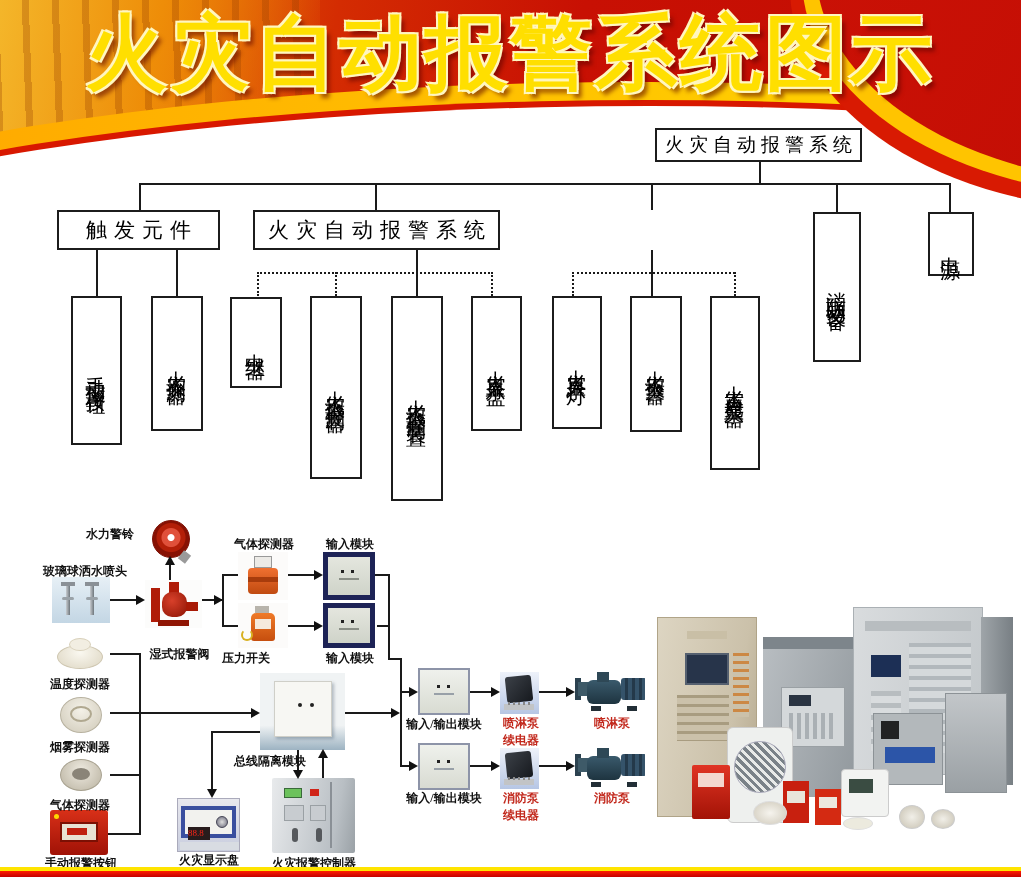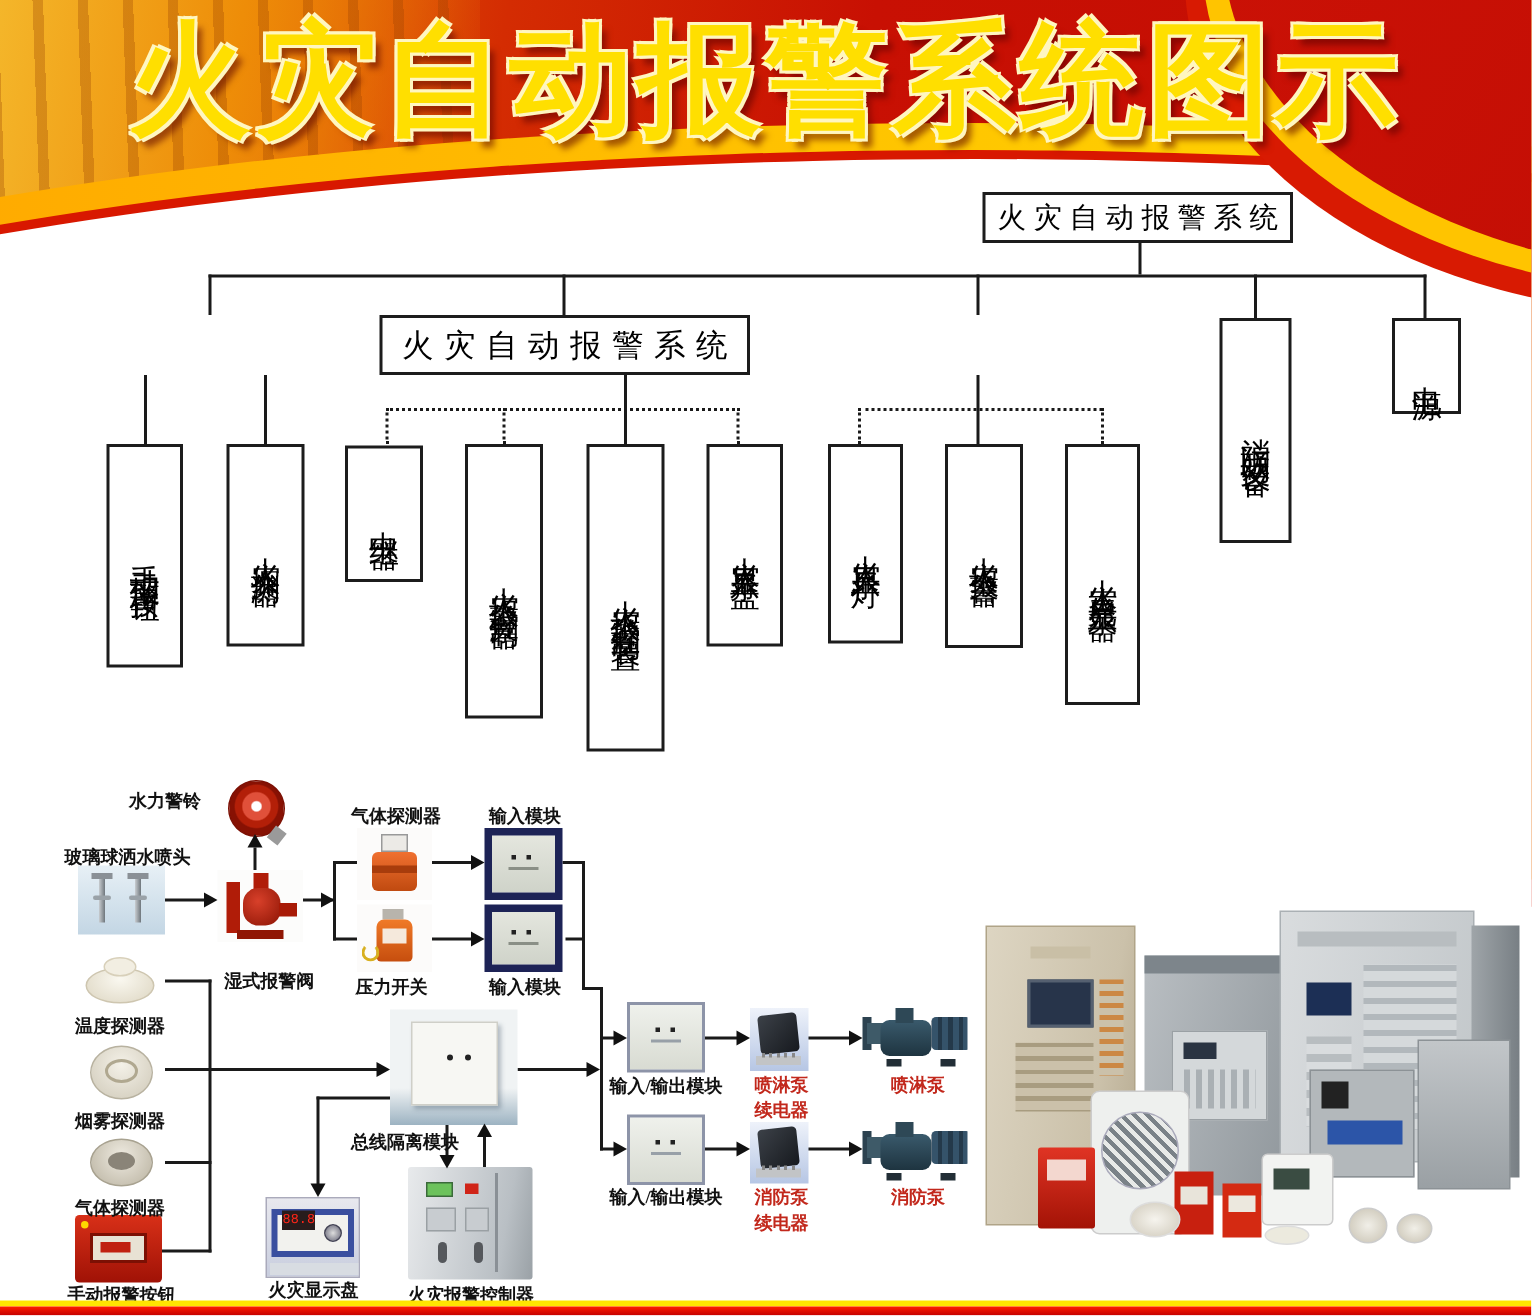--- a/index.html
+++ b/index.html
@@ -84,20 +84,21 @@
   <div class="dh" style="left:257px;top:272px;width:236px"></div>
   <div class="dv" style="left:257px;top:272px;height:24px"></div>
   <div class="dv" style="left:335px;top:272px;height:24px"></div>
   <div class="dv" style="left:491px;top:272px;height:24px"></div>
   <div class="lv" style="left:651px;top:250px;height:46px"></div>
   <div class="dh" style="left:572px;top:272px;width:163px"></div>
   <div class="dv" style="left:572px;top:272px;height:24px"></div>
   <div class="dv" style="left:734px;top:272px;height:24px"></div>
 
   <div class="box" style="left:655px;top:128px;width:207px;height:34px;font-size:19px;letter-spacing:5px;text-indent:5px">火灾自动报警系统</div>
+  <div class="box" style="left:57px;top:210px;width:163px;height:40px">触发元件</div>
   <div class="box" style="left:253px;top:210px;width:247px;height:40px">火灾自动报警系统</div>
   <div class="box vbox" style="left:813px;top:212px;width:48px;height:150px">消防联动设备</div>
   <div class="box vbox" style="left:928px;top:212px;width:46px;height:64px">电源</div>
   <div class="box vbox" style="left:71px;top:296px;width:51px;height:149px">手动报警按钮</div>
   <div class="box vbox" style="left:151px;top:296px;width:52px;height:135px">火灾探测器</div>
   <div class="box vbox" style="left:230px;top:297px;width:52px;height:91px">中继器</div>
   <div class="box vbox" style="left:310px;top:296px;width:52px;height:183px">火灾报警控制器</div>
   <div class="box vbox" style="left:391px;top:296px;width:52px;height:205px">火灾报警控制装置</div>
   <div class="box vbox" style="left:471px;top:296px;width:51px;height:135px">火灾显示盘</div>
   <div class="box vbox" style="left:552px;top:296px;width:50px;height:133px">火灾显示灯</div>
@@ -208,21 +209,21 @@
     <div style="left:4px;top:4px;width:5px;height:5px;border-radius:50%;background:#ffd800"></div>
   </div>
   <div class="ph" style="left:260px;top:673px;width:85px;height:77px;background:linear-gradient(180deg,#f0f3f4 0 68%,#9db3c2)">
     <div style="left:14px;top:8px;width:58px;height:56px;background:#f7f7f3;border:1px solid #cfcfc8;box-shadow:2px 2px 3px rgba(60,80,100,.35)"></div>
     <div style="left:38px;top:30px;width:4px;height:4px;background:#222;border-radius:50%"></div>
     <div style="left:50px;top:30px;width:4px;height:4px;background:#222;border-radius:50%"></div>
   </div>
   <div class="ph" style="left:177px;top:798px;width:63px;height:54px;background:linear-gradient(#e8e8ee,#c8cdde);border:1px solid #aab">
     <div style="left:3px;top:7px;width:55px;height:32px;background:#3a4f9f"></div>
     <div style="left:7px;top:11px;width:47px;height:24px;background:#f2f2ee"></div>
-    <div style="left:10px;top:8px;width:22px;height:13px;background:#281c1c;color:#ff2518;font-family:Liberation Mono, monospace;font-size:9px;line-height:13px;text-align:right">88.8</div>
+    <div style="left:10px;top:28px;width:22px;height:13px;background:#281c1c;color:#ff2518;font-family:Liberation Serif, serif;font-size:9px;line-height:13px;text-align:left">88.8</div>
     <div style="left:38px;top:17px;width:12px;height:12px;border-radius:50%;border:1px solid #445;background:radial-gradient(#ddd,#667)"></div>
     <div style="left:2px;top:43px;width:59px;height:8px;background:#d8dce2"></div>
   </div>
   <div class="ph" style="left:272px;top:778px;width:83px;height:75px;border-radius:2px;background:linear-gradient(100deg,#e8eaec,#b9bfc4 75%,#9aa1a6)">
     <div style="left:58px;top:4px;width:2px;height:66px;background:#8a9096"></div>
     <div style="left:12px;top:10px;width:18px;height:10px;background:#6cc25c;border:1px solid #3a6a3a"></div>
     <div style="left:38px;top:11px;width:9px;height:7px;background:#d02418"></div>
     <div style="left:12px;top:27px;width:20px;height:16px;background:#c8ccd0;border:1px solid #9aa0a4"></div>
     <div style="left:38px;top:27px;width:16px;height:16px;background:#c8ccd0;border:1px solid #9aa0a4"></div>
     <div style="left:20px;top:50px;width:6px;height:14px;border-radius:3px;background:#55585c"></div>
@@ -265,21 +266,21 @@
     <div style="left:46px;top:12px;width:26px;height:22px;border-radius:3px;background:repeating-linear-gradient(90deg,#35536a 0 4px,#24394a 4px 7px)"></div>
     <div style="left:16px;top:40px;width:10px;height:5px;background:#222e36"></div>
     <div style="left:52px;top:40px;width:10px;height:5px;background:#222e36"></div>
   </div>
 
   <div class="lbl" style="left:75px;top:527px;width:70px">水力警铃</div>
   <div class="lbl" style="left:35px;top:564px;width:100px">玻璃球洒水喷头</div>
   <div class="lbl" style="left:142px;top:647px;width:75px">湿式报警阀</div>
   <div class="lbl" style="left:233px;top:537px;width:62px">气体探测器</div>
   <div class="lbl" style="left:325px;top:537px;width:50px">输入模块</div>
-  <div class="lbl" style="left:236px;top:651px;width:50px">压力开关</div>
+  <div class="lbl" style="left:221px;top:651px;width:50px">压力开关</div>
   <div class="lbl" style="left:325px;top:651px;width:50px">输入模块</div>
   <div class="lbl" style="left:49px;top:677px;width:62px">温度探测器</div>
   <div class="lbl" style="left:49px;top:740px;width:62px">烟雾探测器</div>
   <div class="lbl" style="left:49px;top:798px;width:62px">气体探测器</div>
   <div class="lbl" style="left:45px;top:856px;width:72px">手动报警按钮</div>
   <div class="lbl" style="left:232px;top:754px;width:76px">总线隔离模块</div>
   <div class="lbl" style="left:178px;top:853px;width:62px">火灾显示盘</div>
   <div class="lbl" style="left:271px;top:856px;width:86px">火灾报警控制器</div>
   <div class="lbl" style="left:400px;top:717px;width:88px">输入/输出模块</div>
   <div class="lbl" style="left:400px;top:791px;width:88px">输入/输出模块</div>

